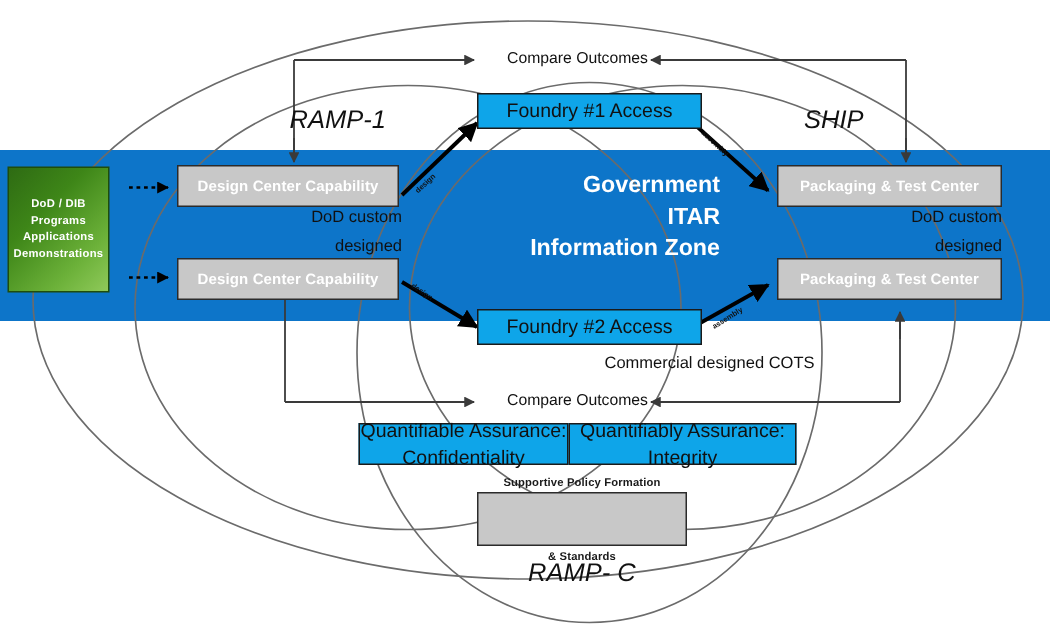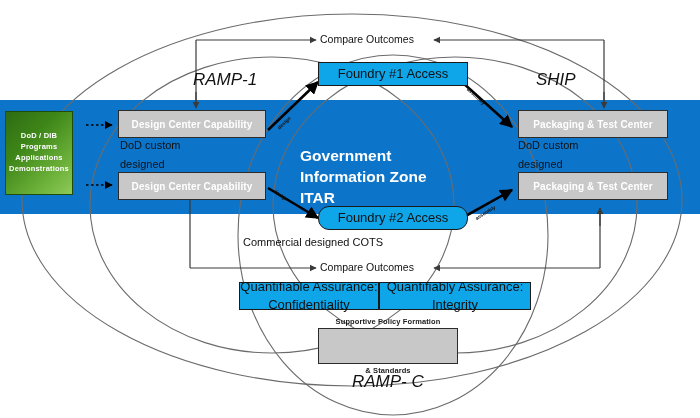--- a/index.html
+++ b/index.html
@@ -21,23 +21,23 @@
   .graybox.policy{color:#1a1a1a;font-size:7.5px;line-height:1.5;}
 
   .yellowbox{position:absolute;background:#0ea5e9;border:1.6px solid #1a1a1a;box-sizing:border-box;
     display:flex;align-items:center;justify-content:center;text-align:center;
     color:#111111;font-size:13px;font-weight:normal;line-height:1.4;}
 
   .lbl{position:absolute;color:#111111;white-space:nowrap;}
   .lbl.big{font-size:17px;font-style:italic;}
   .lbl.mid{font-size:11px;}
   .lbl.sm{font-size:10.5px;}
-  .lbl.ctr{text-align:left;}
-  .zonetxt{position:absolute;left:300px;top:114px;width:180px;text-align:left;
-    color:#ffffff;font-size:15.5px;font-weight:bold;line-height:1.35;margin-top:32px;}
+  .lbl.ctr{text-align:right;}
+  .zonetxt{position:absolute;left:300px;top:114px;width:180px;text-align:right;
+    color:#ffffff;font-size:15.5px;font-weight:bold;line-height:1.35;}
 
   .rot{position:absolute;font-size:5px;color:#111111;font-weight:bold;white-space:nowrap;
     transform-origin:left top;}
 </style>
 </head>
 <body>
 
 <div id="stage">
 
   <div class="band"></div>
@@ -99,37 +99,37 @@
     </div>
   </div>
 
   <div class="graybox" style="left:118px;top:110px;width:148px;height:28px;">Design Center Capability</div>
   <div class="graybox" style="left:118px;top:172px;width:148px;height:28px;">Design Center Capability</div>
 
   <div class="graybox" style="left:518px;top:110px;width:150px;height:28px;">Packaging &amp; Test Center</div>
   <div class="graybox" style="left:518px;top:172px;width:150px;height:28px;">Packaging &amp; Test Center</div>
 
   <div class="yellowbox" style="left:318px;top:62px;width:150px;height:24px;">Foundry #1 Access</div>
-  <div class="yellowbox" style="left:318px;top:206px;width:150px;height:24px;border-radius:11px;">Foundry #2 Access</div>
+  <div class="yellowbox" style="left:318px;top:206px;width:150px;height:24px;">Foundry #2 Access</div>
 
   <div class="yellowbox" style="left:239px;top:282px;width:140px;height:28px;flex-direction:column;">
     <span>Quantifiable Assurance:</span>
     <span>Confidentiality</span>
   </div>
   <div class="yellowbox" style="left:379px;top:282px;width:152px;height:28px;">Quantifiably Assurance: Integrity</div>
 
   <div class="graybox policy" style="left:318px;top:328px;width:140px;height:36px;flex-direction:column;gap:37px;">
     <span>Supportive Policy Formation</span>
     <span>&amp; Standards</span>
   </div>
 
   <div class="zonetxt">
     <div>Government</div>
+    <div>ITAR</div>
     <div>Information Zone</div>
-    <div>ITAR</div>
   </div>
 
   <div class="lbl big" style="left:193px;top:70px;">RAMP-1</div>
   <div class="lbl big" style="left:536px;top:70px;">SHIP</div>
   <div class="lbl big" style="left:352px;top:372px;">RAMP- C</div>
 
   <div class="lbl mid ctr" style="left:120px;top:139px;width:148px;">DoD custom</div>
   <div class="lbl mid ctr" style="left:120px;top:158px;width:148px;">designed</div>
 
   <div class="lbl mid ctr" style="left:518px;top:139px;width:150px;">DoD custom</div>

